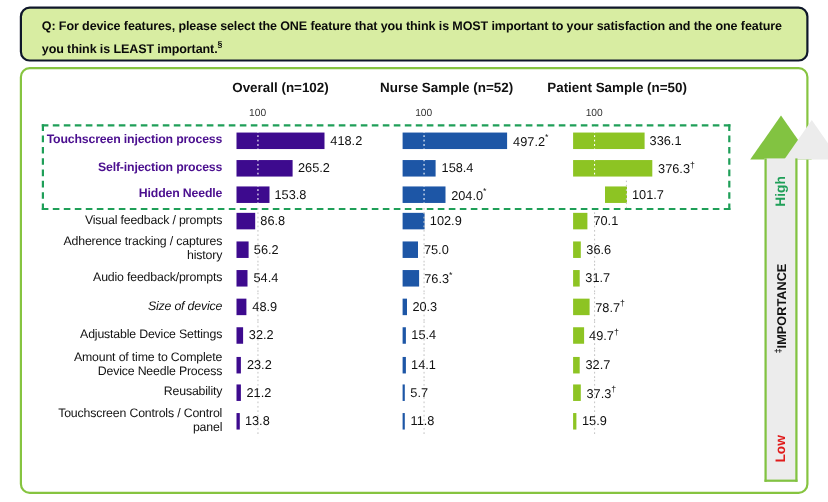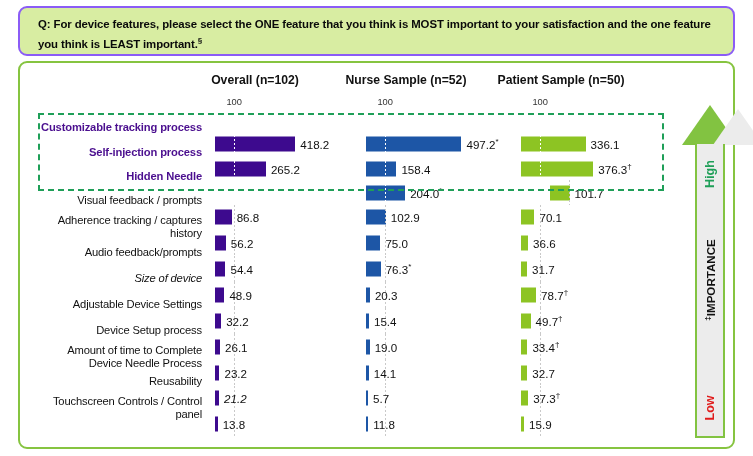--- a/index.html
+++ b/index.html
@@ -24,21 +24,21 @@
   }
 
   .question-box {
     position: absolute;
     left: 18px;
     top: 6px;
     width: 717px;
     height: 50px;
     box-sizing: border-box;
     background: #d8eda2;
-    border: 2px solid #8b5cf6;
+    border: 2px solid #0f172a;
     border-radius: 9px;
     padding: 9px 14px 0 18px;
   }
   .question-text {
     font-size: 11.4px;
     font-weight: bold;
     color: #0a0a0a;
     line-height: 15.5px;
     letter-spacing: -0.1px;
   }
@@ -99,21 +99,21 @@
     letter-spacing: -0.15px;
   }
   .row.highlight .row-label {
     color: #4b0f8f;
     font-weight: bold;
   }
 
   
   .track {
     position: absolute;
-    top: 16px;
+    top: 0;
     height: 100%;
   }
   .bar {
     position: absolute;
     left: 0;
     height: 15px;
     top: 50%;
     transform: translateY(-50%);
   }
   .bar.p { background: #3d0a8e; }
@@ -232,21 +232,21 @@
     <div id="col-headers">
         <div class="col-header" style="left: 155px; width: 160px;">Overall (n=102)</div>
         <div class="axis-label" style="left: 174.2px; width: 80px;">100</div>
         <div class="col-header" style="left: 306px; width: 160px;">Nurse Sample (n=52)</div>
         <div class="axis-label" style="left: 325.2px; width: 80px;">100</div>
         <div class="col-header" style="left: 461px; width: 160px;">Patient Sample (n=50)</div>
         <div class="axis-label" style="left: 480.2px; width: 80px;">100</div>
       </div>
     <div id="rows">
         <div class="row highlight" style="height: 26px;">
-          <div class="row-label" style="top: 50%; transform: translateY(-50%);">Customizable tracking process</div>
+          <div class="row-label" style="top: 50%; transform: translateY(-50%);">Touchscreen injection process</div>
           <div class="track" style="left: 195px; width: 150px;">
             <div class="bar p" style="width: 80.2944px;"></div>
             <div class="gridline over-bar" style="left: 19.2px;"></div>
             <div class="bar-value" style="left: 85.2944px;">418.2</div>
           </div>
           <div class="track" style="left: 346px; width: 150px;">
             <div class="bar n" style="width: 95.4624px;"></div>
             <div class="gridline over-bar" style="left: 19.2px;"></div>
             <div class="bar-value" style="left: 100.462px;">497.2<sup>*</sup></div>
           </div>
@@ -269,20 +269,25 @@
             <div class="bar-value" style="left: 35.4128px;">158.4</div>
           </div>
           <div class="track" style="left: 501px; width: 150px;">
             <div class="bar t" style="width: 72.2496px;"></div>
             <div class="gridline over-bar" style="left: 19.2px;"></div>
             <div class="bar-value" style="left: 77.2496px;">376.3<sup>†</sup></div>
           </div>
         </div>
         <div class="row highlight" style="height: 25px;">
           <div class="row-label" style="top: 50%; transform: translateY(-50%);">Hidden Needle</div>
+          <div class="track" style="left: 195px; width: 150px;">
+            <div class="bar p" style="width: 29.5296px;"></div>
+            <div class="gridline over-bar" style="left: 19.2px;"></div>
+            <div class="bar-value" style="left: 34.5296px;">153.8</div>
+          </div>
           <div class="track" style="left: 346px; width: 150px;">
             <div class="bar n" style="width: 39.168px;"></div>
             <div class="gridline over-bar" style="left: 19.2px;"></div>
             <div class="bar-value" style="left: 44.168px;">204.0<sup>*</sup></div>
           </div>
           <div class="track" style="left: 501px; width: 150px; margin-left: 29px;">
             <div class="bar t" style="width: 19.5264px;"></div>
             <div class="gridline" style="left: 19.2px;"></div>
             <div class="bar-value" style="left: 24.5264px;">101.7</div>
           </div>
@@ -370,59 +375,41 @@
             <div class="bar n" style="width: 2.9568px;"></div>
             <div class="gridline" style="left: 19.2px;"></div>
             <div class="bar-value" style="left: 7.9568px;">15.4</div>
           </div>
           <div class="track" style="left: 501px; width: 150px;">
             <div class="bar t" style="width: 9.5424px;"></div>
             <div class="gridline" style="left: 19.2px;"></div>
             <div class="bar-value" style="left: 14.5424px;">49.7<sup>†</sup></div>
           </div>
         </div>
-        <div class="row" style="height: 25px;">
-          <div class="row-label" style="top: 50%; transform: translateY(-50%);">Device Setup process</div>
-          <div class="track" style="left: 195px; width: 150px;">
-            <div class="bar p" style="width: 5.0112px;"></div>
-            <div class="gridline" style="left: 19.2px;"></div>
-            <div class="bar-value" style="left: 10.0112px;">26.1</div>
-          </div>
-          <div class="track" style="left: 346px; width: 150px;">
-            <div class="bar n" style="width: 3.648px;"></div>
-            <div class="gridline" style="left: 19.2px;"></div>
-            <div class="bar-value" style="left: 8.648px;">19.0</div>
-          </div>
-          <div class="track" style="left: 501px; width: 150px;">
-            <div class="bar t" style="width: 6.4128px;"></div>
-            <div class="gridline" style="left: 19.2px;"></div>
-            <div class="bar-value" style="left: 11.4128px;">33.4<sup>†</sup></div>
-          </div>
-        </div>
         <div class="row" style="height: 27px;">
           <div class="row-label" style="top: 50%; transform: translateY(-50%);">Amount of time to Complete Device Needle Process</div>
           <div class="track" style="left: 195px; width: 150px;">
             <div class="bar p" style="width: 4.4544px;"></div>
             <div class="gridline" style="left: 19.2px;"></div>
             <div class="bar-value" style="left: 9.4544px;">23.2</div>
           </div>
           <div class="track" style="left: 346px; width: 150px;">
             <div class="bar n" style="width: 2.7072px;"></div>
             <div class="gridline" style="left: 19.2px;"></div>
             <div class="bar-value" style="left: 7.7072px;">14.1</div>
           </div>
           <div class="track" style="left: 501px; width: 150px;">
             <div class="bar t" style="width: 6.2784px;"></div>
             <div class="gridline" style="left: 19.2px;"></div>
             <div class="bar-value" style="left: 11.2784px;">32.7</div>
           </div>
         </div>
         <div class="row" style="height: 24px;">
           <div class="row-label" style="top: 50%; transform: translateY(-50%);">Reusability</div>
-          <div class="track" style="left: 195px; width: 150px; font-style: italic;">
+          <div class="track" style="left: 195px; width: 150px;">
             <div class="bar p" style="width: 4.0704px;"></div>
             <div class="gridline" style="left: 19.2px;"></div>
             <div class="bar-value" style="left: 9.0704px;">21.2</div>
           </div>
           <div class="track" style="left: 346px; width: 150px;">
             <div class="bar n" style="width: 2px;"></div>
             <div class="gridline" style="left: 19.2px;"></div>
             <div class="bar-value" style="left: 7px;">5.7</div>
           </div>
           <div class="track" style="left: 501px; width: 150px;">

